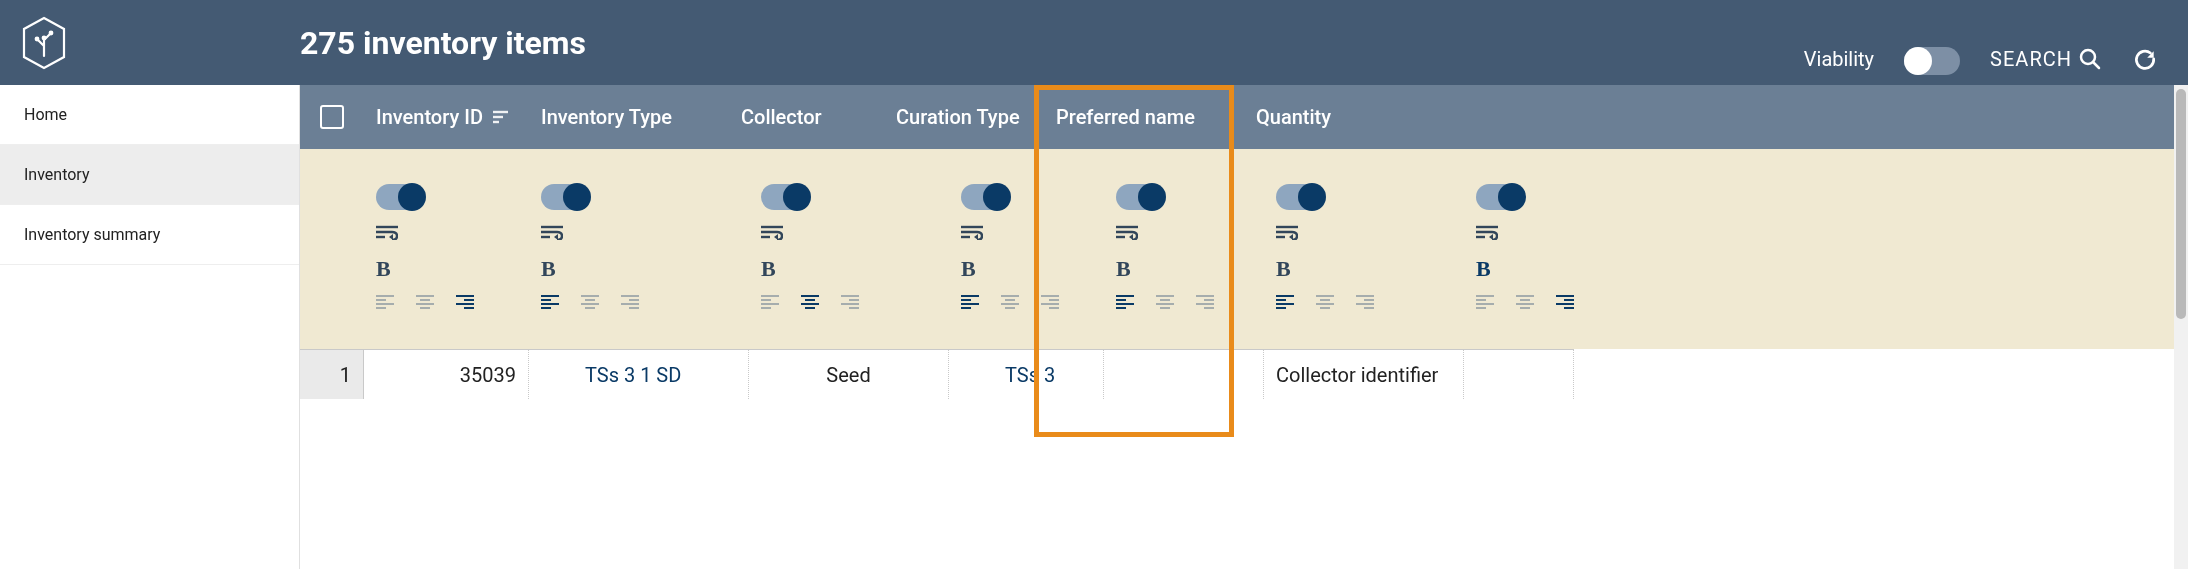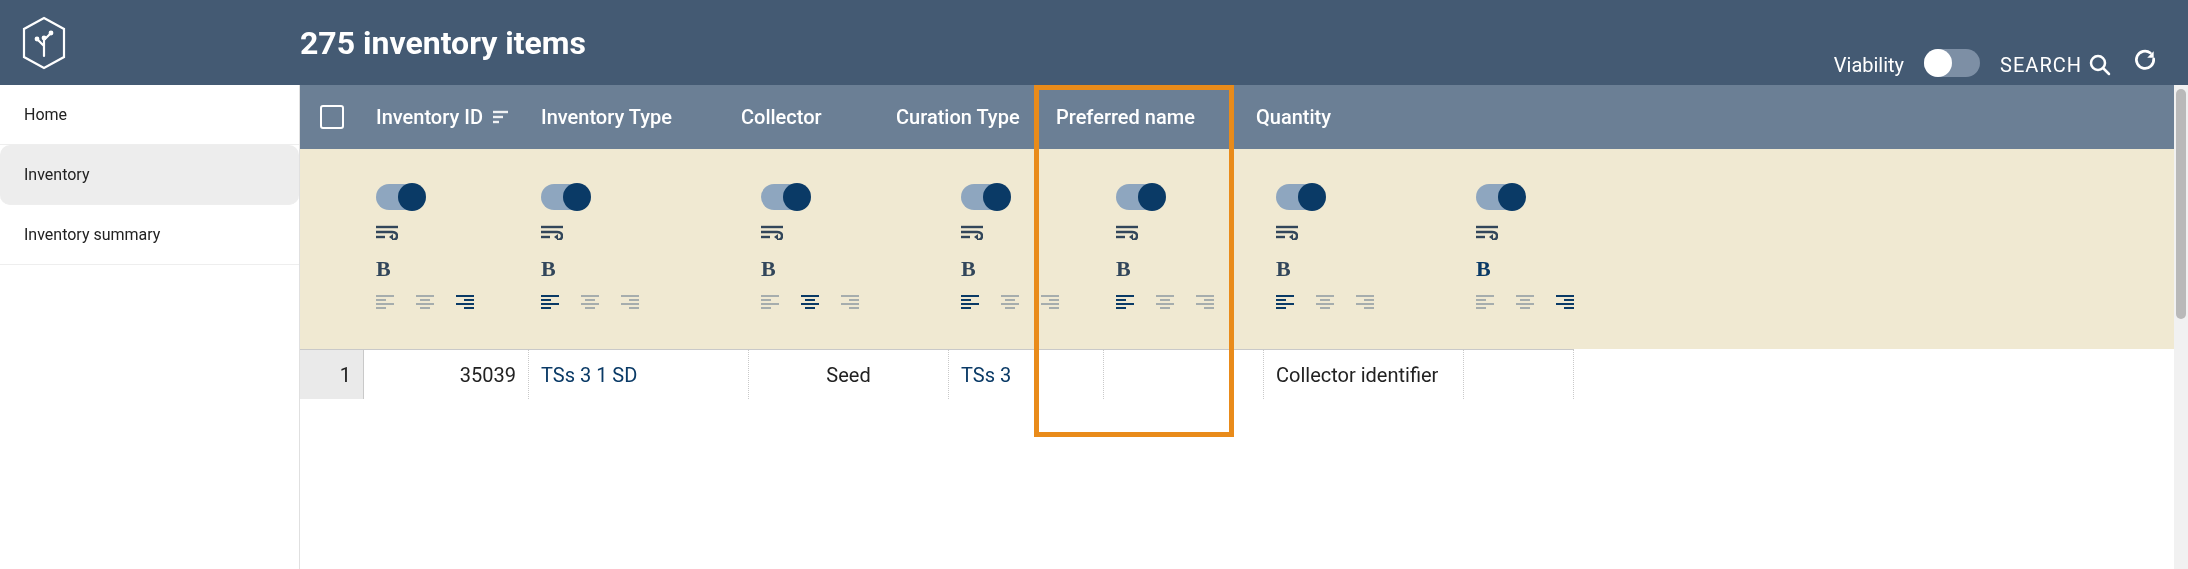--- a/index.html
+++ b/index.html
@@ -12,21 +12,21 @@
     height: 85px;
     display: flex;
     align-items: center;
     color: #fff;
     padding: 0 30px 0 20px;
     flex-shrink: 0;
   }
   .logo-wrap { width: 280px; display: flex; align-items: center; }
   .logo-svg { width: 48px; height: 54px; }
   .page-title { font-size: 32px; font-weight: 700; flex: 1; }
-  .header-right { display: flex; align-items: flex-end; gap: 20px; margin-top: 39px; }
+  .header-right { display: flex; align-items: flex-start; gap: 30px; margin-top: 39px; }
   .viability-label { font-size: 20px; }
   .search-label { font-size: 20px; letter-spacing: 1px; display:flex; align-items:center; gap:6px; cursor:pointer;}
   .refresh-btn { cursor: pointer; }
 
   
   .toggle {
     width: 56px; height: 28px;
     background: #7d8fa5;
     border-radius: 14px;
     position: relative;
@@ -47,21 +47,21 @@
     border-right: 1px solid #e0e0e0;
     flex-shrink: 0;
   }
   .side-item {
     padding: 20px 24px;
     font-size: 16px;
     color: #222;
     border-bottom: 1px solid #eee;
     cursor: pointer;
   }
-  .side-item.selected { background: #ededed; border-radius: 10px; }
+  .side-item.selected { background: #ededed; }
 
   
   .content { flex: 1; position: relative; overflow: hidden; background:#fff;}
   .table-wrap { position:absolute; top:0; left:0; right:14px; bottom:0; overflow:hidden; }
 
   
   .colheader {
     background: #6b7f95;
     color: #fff;
     height: 64px;
@@ -124,21 +124,21 @@
     display:flex;
     height: 50px;
     font-size: 20px;
     color:#222;
     align-items:stretch;
   }
   .data-row .cell { display:flex; align-items:center; padding:0 12px; border-top:1px solid #c9c9c9; border-right:1px dotted #c9c9c9; }
   .data-row .rownum { width:64px; justify-content:flex-end; background:#eaeaea; border-right:1px solid #c9c9c9;}
   .data-row .c-id { justify-content:flex-end; }
   .data-row .c-type { justify-content:center; }
-  .linkish { color:#0a3a66; }
+  .linkish { color:#0a3a66;margin-left:44px; }
 
   
   .vscroll { position:absolute; top:0; right:0; width:14px; height:100%; background:#f1f1f1; }
   .vscroll-thumb { position:absolute; top:4px; left:2px; width:10px; height:230px; background:#b9b9b9; border-radius:5px; }
 </style>
 </head>
 <body>
 
 <div class="header">
   <div class="logo-wrap">

